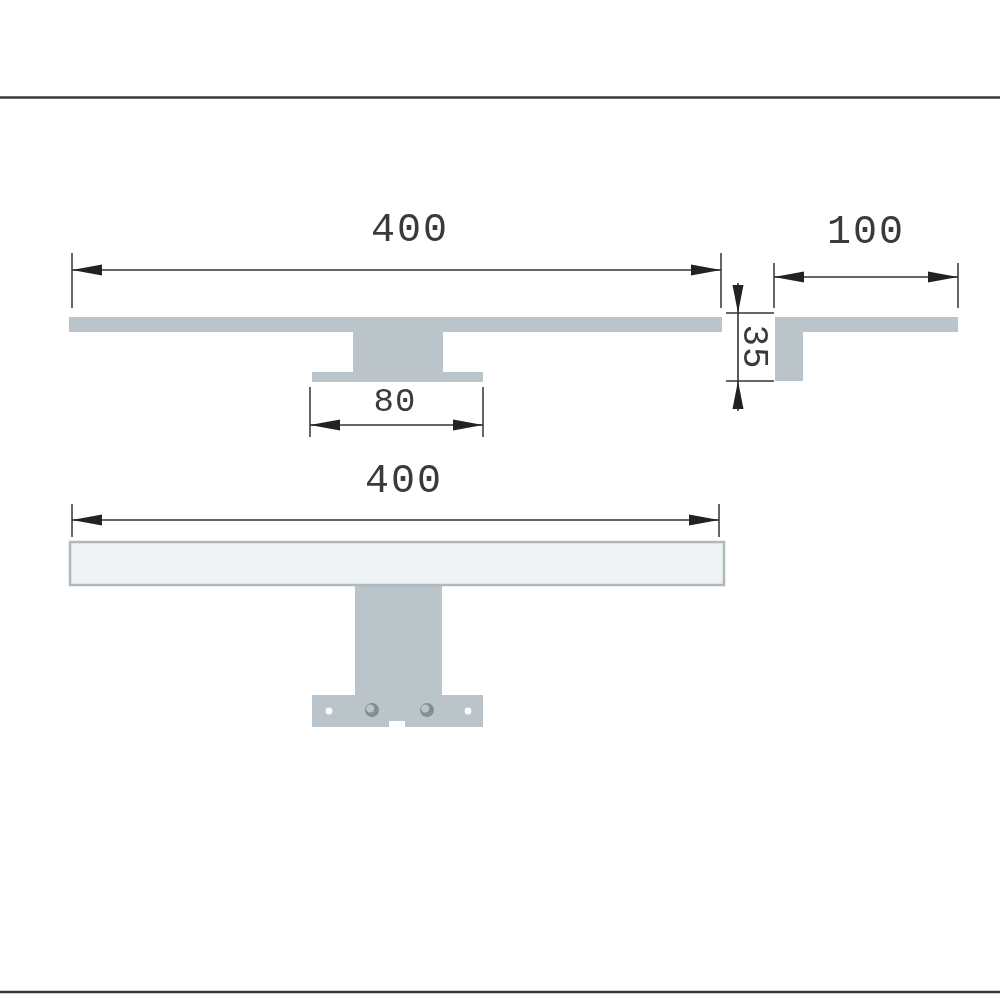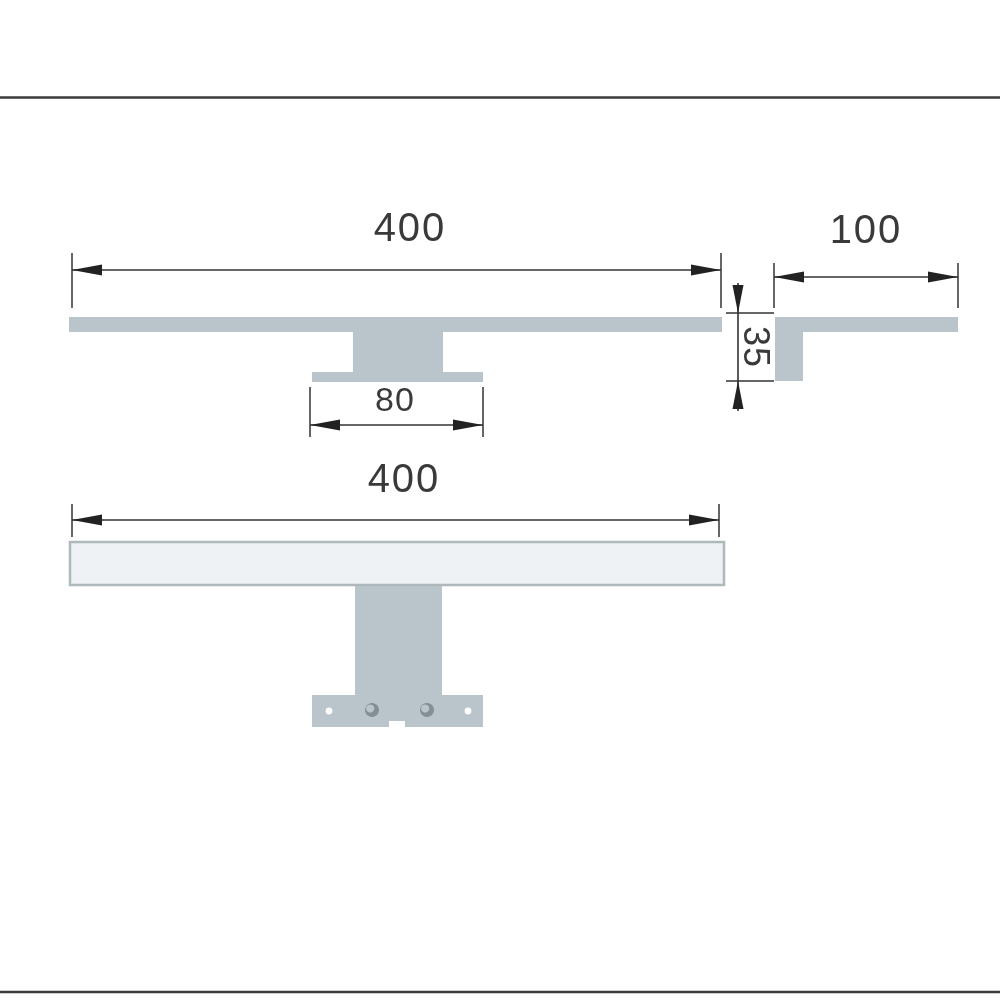--- a/index.html
+++ b/index.html
@@ -1,20 +1,20 @@
 <!DOCTYPE html>
 <html><head>
 <meta charset="utf-8">
 <style>
   html,body{margin:0;padding:0;background:#ffffff;}
   .sheet{
     position:relative;
     width:1000px;height:1000px;
     background:#ffffff;
-    font-family:Liberation Sans, sans-serif;
+    font-family:Liberation Mono, monospace;
     overflow:hidden;
   }
   svg{display:block;}
   .ext-line{stroke:#333333;stroke-width:1.5;fill:none;}
   .dim-line{stroke:#333333;stroke-width:1.6;fill:none;}
   .tick{stroke:#333333;stroke-width:1.5;fill:none;}
   .arrow{fill:#222222;stroke:none;}
   .dim-text{fill:#3a3a3a;font-size:40px;letter-spacing:2px;}
   .dim-text-sm{fill:#3a3a3a;font-size:34px;letter-spacing:1px;}
   .dim-text-vert{fill:#3a3a3a;font-size:36px;letter-spacing:1px;}

